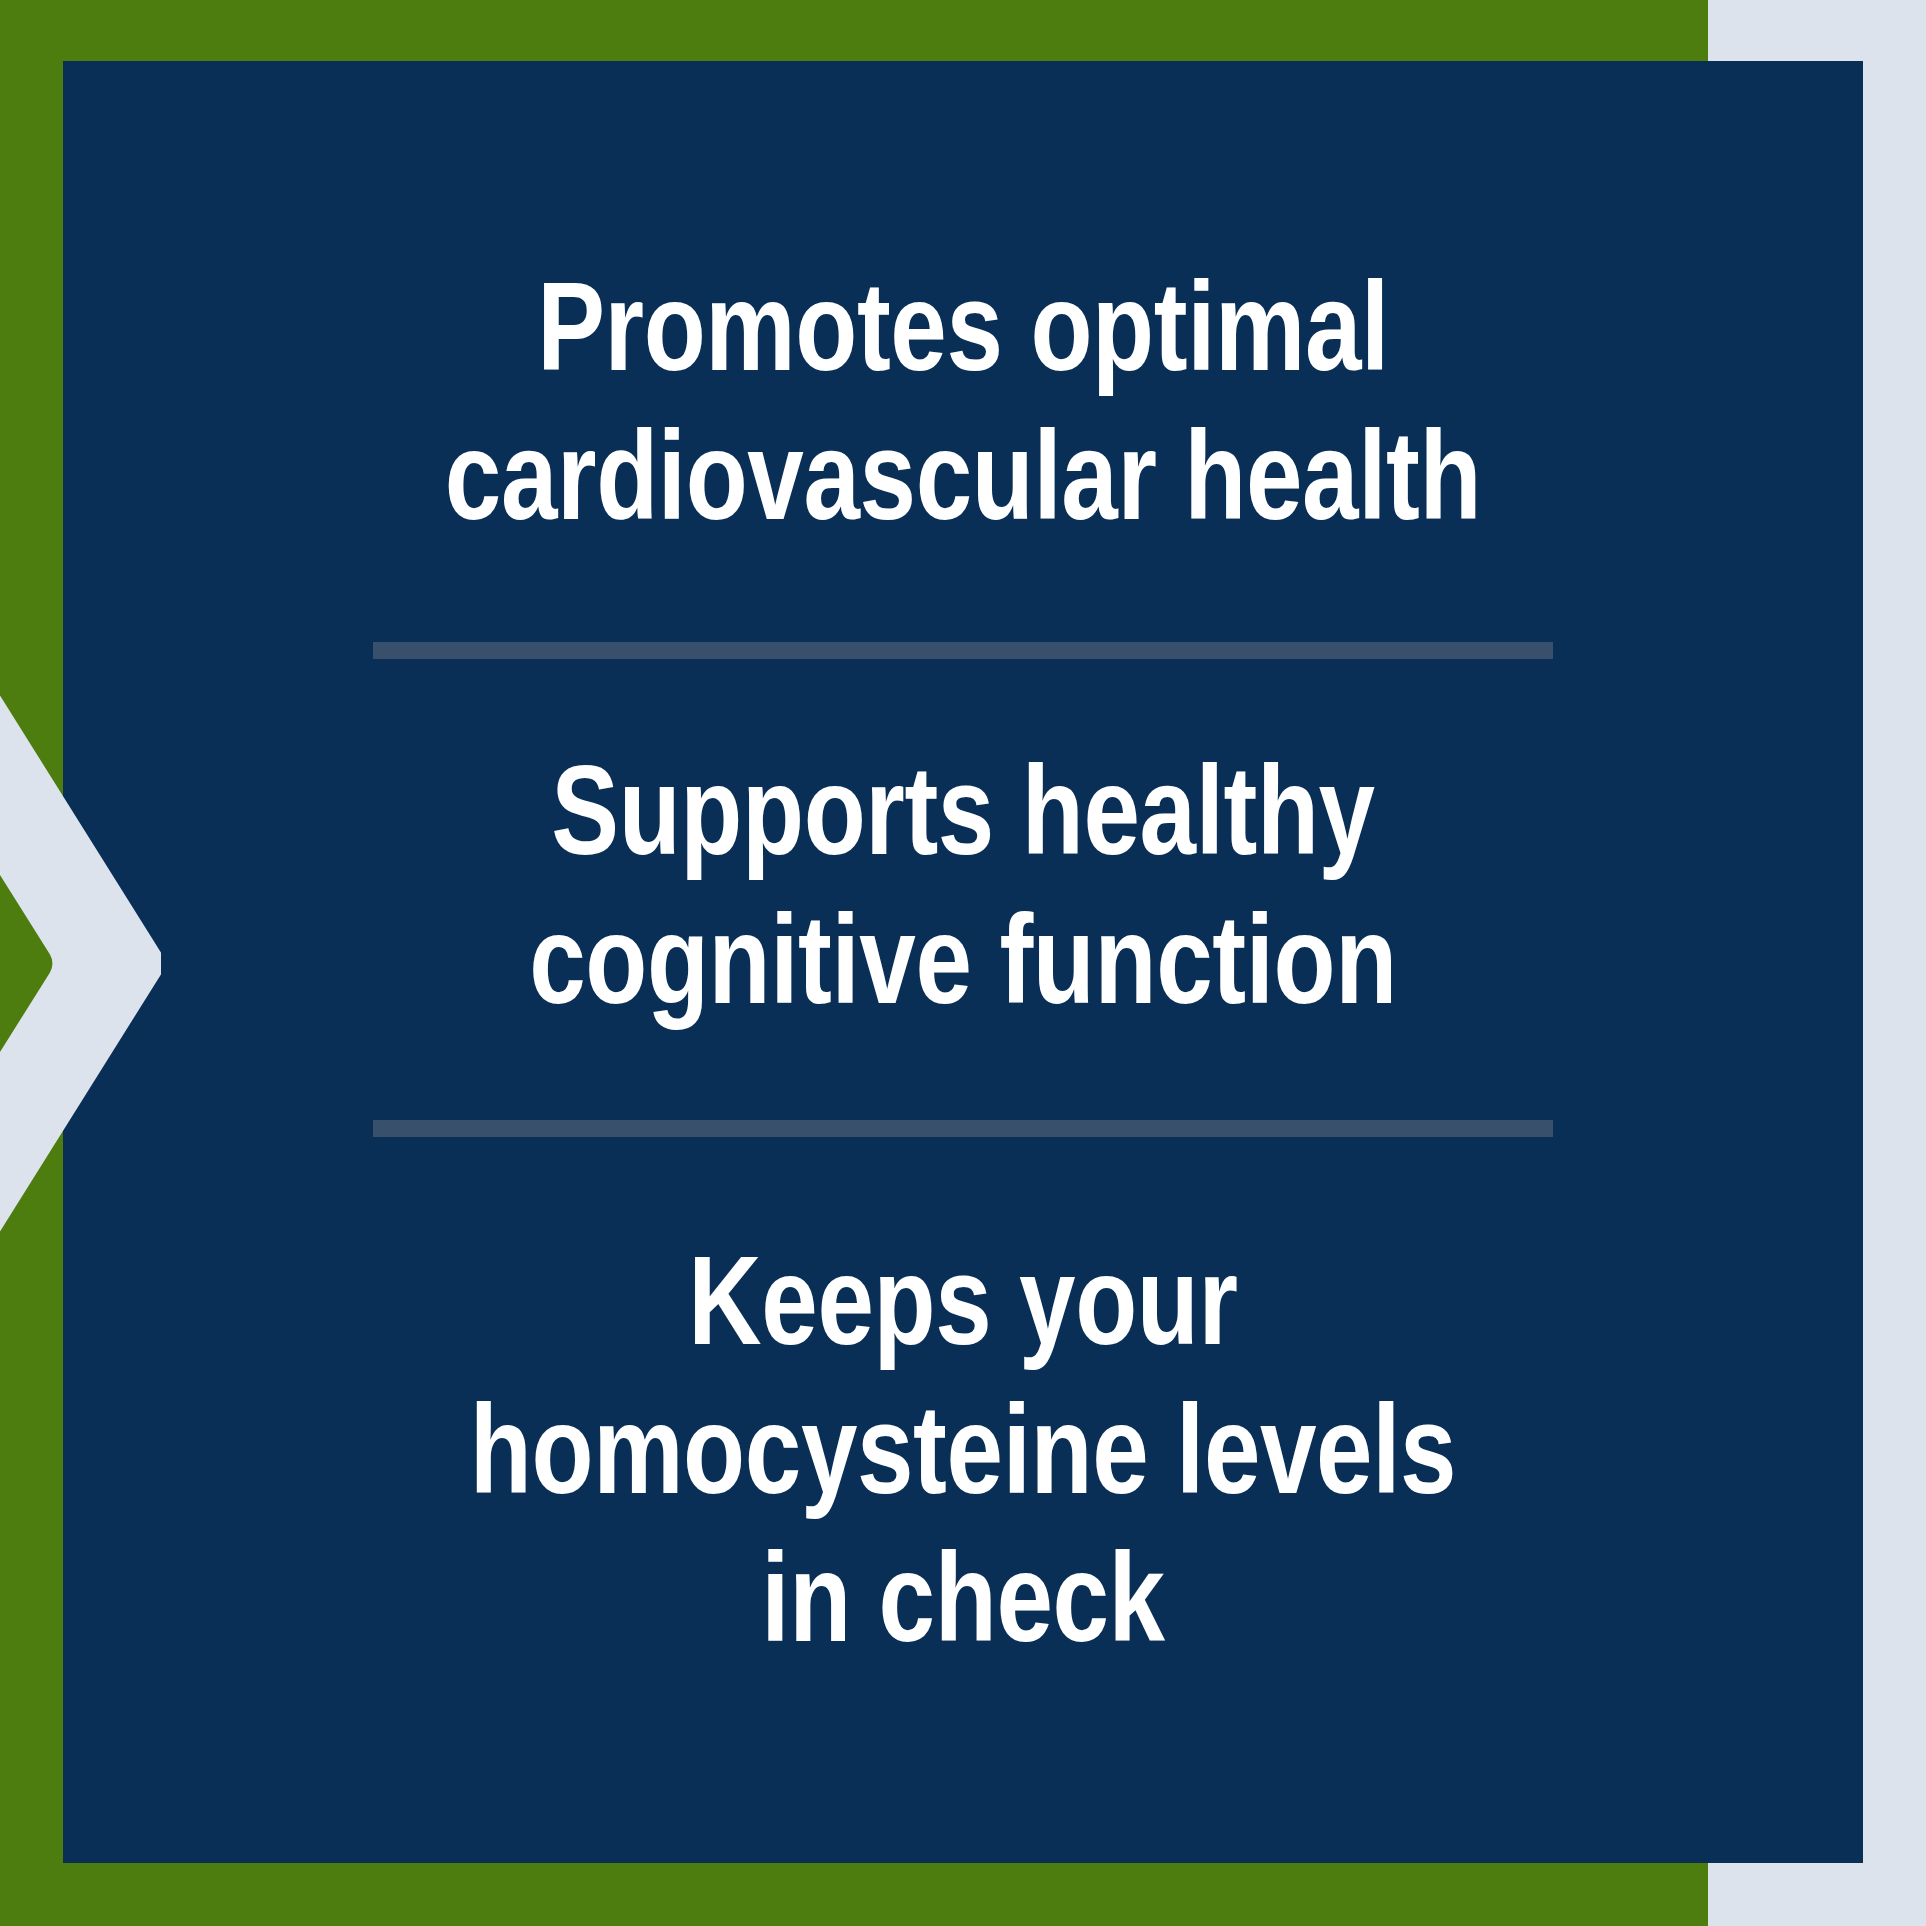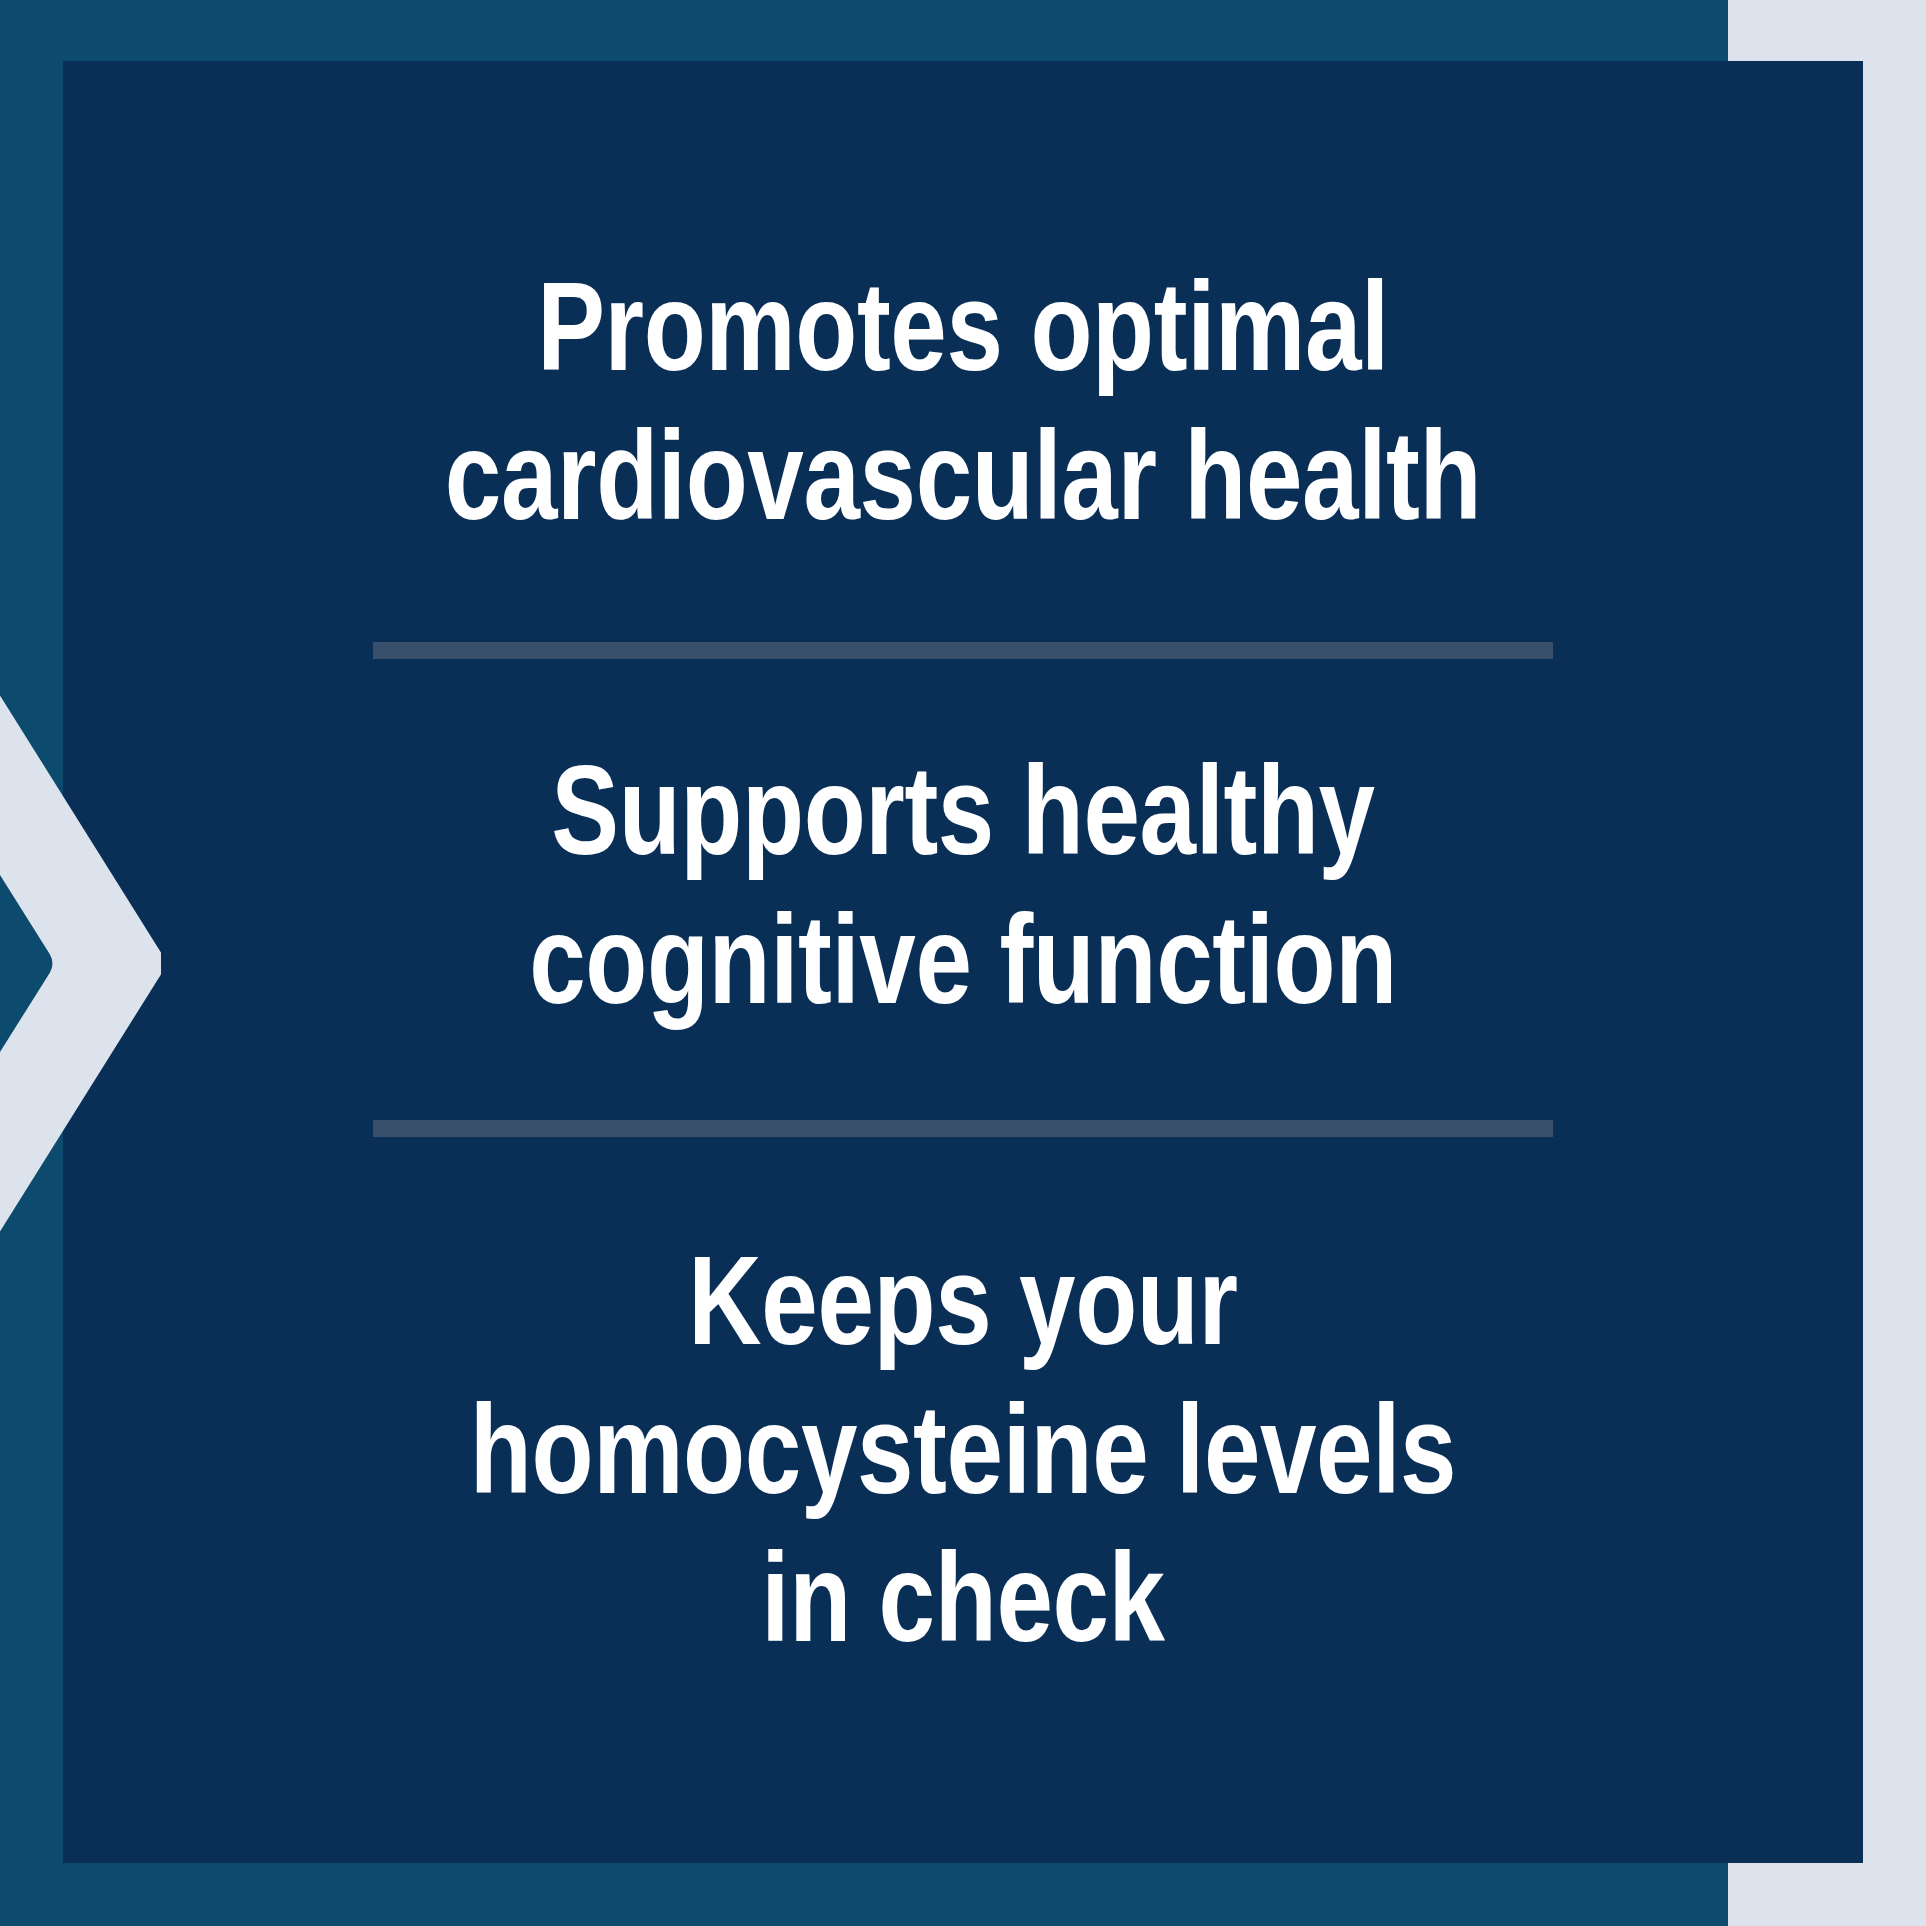--- a/index.html
+++ b/index.html
@@ -11,22 +11,21 @@
     height: 1927px;
     background: #dde3ec;
     font-family: "Liberation Sans", sans-serif;
     overflow: hidden;
   }
 
   #root {
     position: relative;
     width: 1708px;
     height: 1927px;
-    background: #0c4a6e;
-    padding-left: 20px;
+    background: #4d7c0f;
   }
 
   
   .panel {
     position: absolute;
     left: 63px;
     top: 61px;
     width: 1800px;
     height: 1802px;
     background: #0a2f57;

